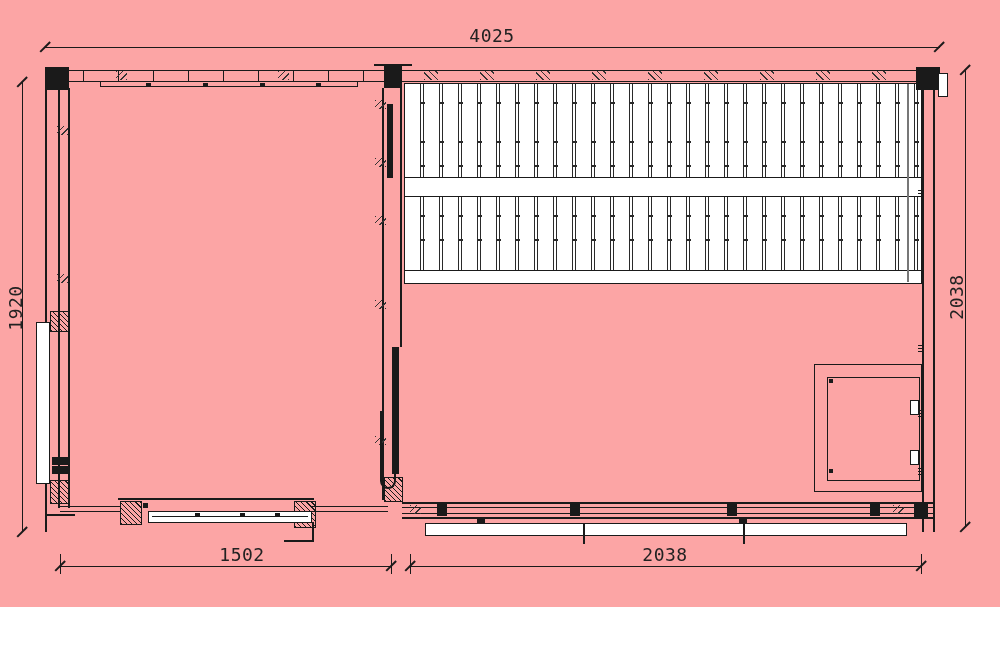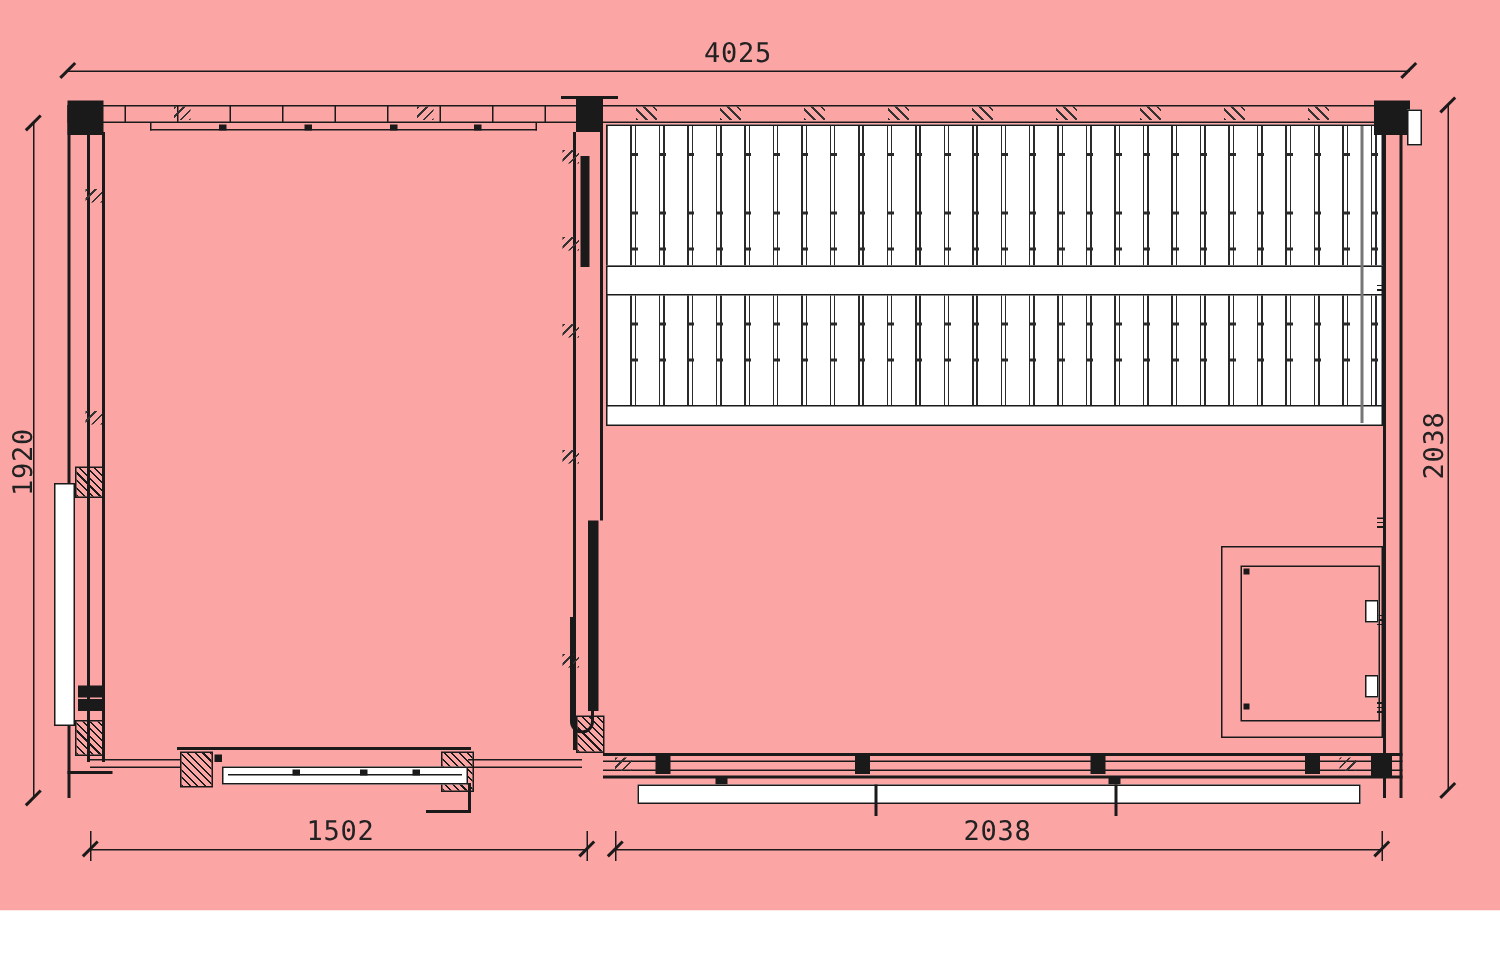--- a/index.html
+++ b/index.html
@@ -56,21 +56,21 @@
     <div class="dtick" style="left:958px;top:526px"></div>
     <div class="dim vdim" style="left:927px;top:288px">2038</div>
   </div>
 
   <div>
     <div class="ln" style="left:60px;top:566px;width:332px;height:1px"></div>
     <div class="ln" style="left:60px;top:554px;width:1px;height:20px"></div>
     <div class="ln" style="left:391px;top:554px;width:1px;height:20px"></div>
     <div class="dtick" style="left:53px;top:565px"></div>
     <div class="dtick" style="left:384px;top:565px"></div>
-    <div class="dim" style="left:197px;top:546px">1502</div>
+    <div class="dim" style="left:212px;top:546px">1502</div>
   </div>
 
   <div>
     <div class="ln" style="left:410px;top:566px;width:512px;height:1px"></div>
     <div class="ln" style="left:410px;top:554px;width:1px;height:20px"></div>
     <div class="ln" style="left:921px;top:554px;width:1px;height:20px"></div>
     <div class="dtick" style="left:403px;top:565px"></div>
     <div class="dtick" style="left:914px;top:565px"></div>
     <div class="dim" style="left:635px;top:546px">2038</div>
   </div>

